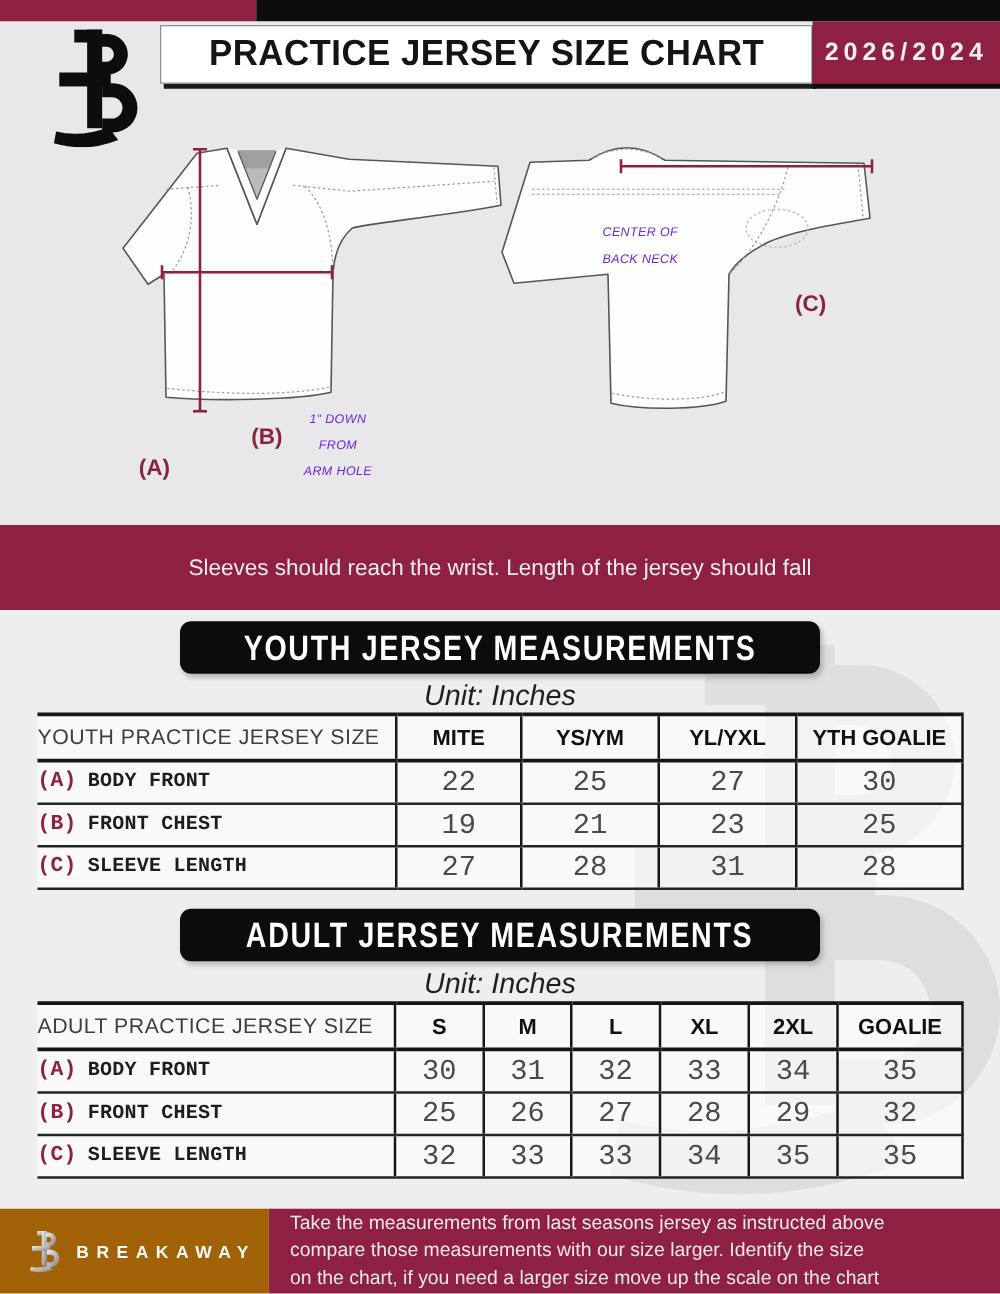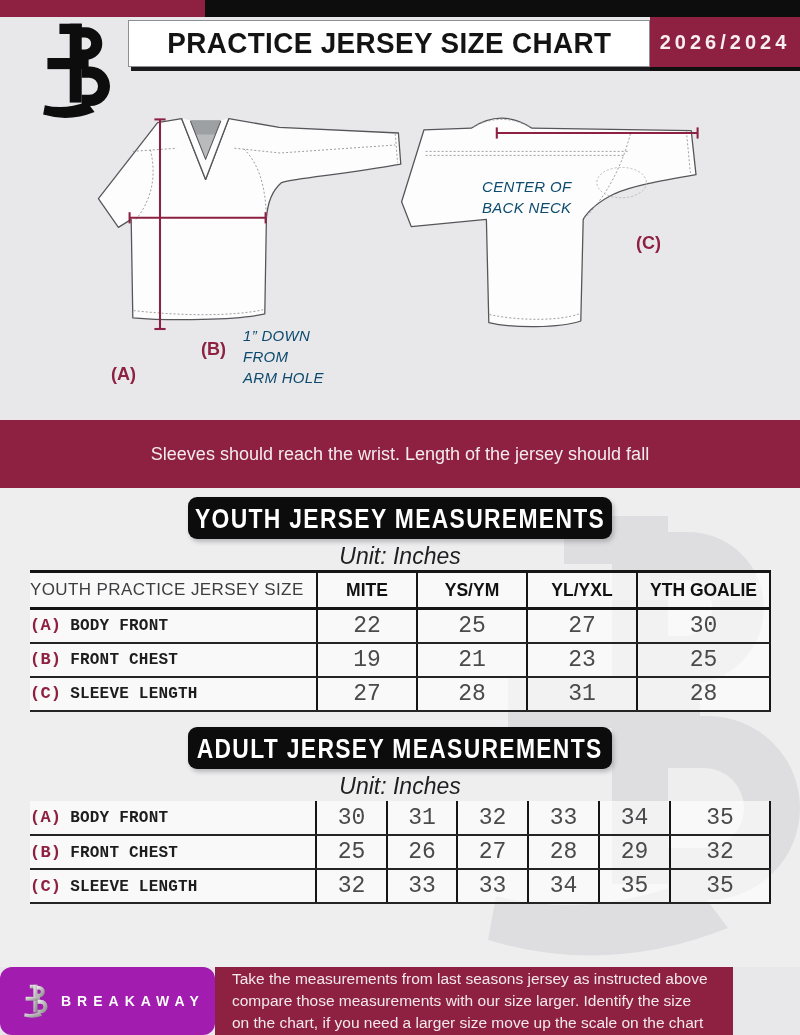--- a/index.html
+++ b/index.html
@@ -21,34 +21,34 @@
   .title-box .t{font-size:29px;font-weight:700;letter-spacing:.4px;color:#141415;transform:scaleX(.96);white-space:nowrap;}
   .year-box{
     position:absolute;left:650px;top:17px;width:150px;height:50px;
     background:#8e2142;box-shadow:0 4px 0 #0f0f10;
     display:flex;align-items:center;justify-content:center;
   }
   .year-box .t{font-size:20px;font-weight:700;letter-spacing:4px;color:#f6eef1;white-space:nowrap;}
   .logo-top{position:absolute;left:34px;top:22px;}
   
   .diagram-svg{position:absolute;left:0;top:85px;}
-  .ann{position:absolute;color:#0c4a6e;font-style:italic;font-size:15px;line-height:21px;letter-spacing:.3px;}
+  .ann{position:absolute;color:#6d28d9;font-style:italic;font-size:10px;line-height:21px;letter-spacing:.3px;text-align:center;}
   .ann-key{position:absolute;color:#8e2142;font-weight:700;font-size:18px;font-style:normal;}
   
   .banner{
     position:absolute;left:0;top:420px;width:800px;height:68px;background:#8e2142;
     display:flex;flex-direction:column;align-items:center;justify-content:center;gap:2px;
   }
   .banner .l{color:#f4ebee;font-size:18px;line-height:25px;}
   
   .section{position:absolute;left:0;top:488px;width:800px;height:479px;background:#eeeeef;overflow:hidden;}
   .watermark{position:absolute;right:-60px;top:18px;opacity:.85;}
   .pill{
     position:absolute;left:50%;transform:translateX(-50%);
-    width:424px;height:42px;background:#0c0c0d;border-radius:9px;
+    width:512px;height:42px;background:#0c0c0d;border-radius:9px;
     display:flex;align-items:center;justify-content:center;
     box-shadow:2px 3px 4px rgba(120,120,125,.45);
   }
   .pill .t{color:#ffffff;font-size:26px;font-weight:700;letter-spacing:1.5px;transform:scale(.88,1.08);white-space:nowrap;}
   .unit{position:absolute;left:0;width:800px;text-align:center;font-style:italic;font-size:23px;color:#1f1f21;}
   
   .meas-table{position:absolute;left:30px;border-collapse:collapse;table-layout:fixed;width:740px;}
   .meas-table td,.meas-table th{
     background:rgba(255,255,255,.62);box-sizing:border-box;padding:0;margin:0;
     font-family:"Liberation Sans",sans-serif;
@@ -57,26 +57,26 @@
   .meas-table td{border-bottom:2px solid #242425;height:34px;font-family:Liberation Mono, monospace;}
   .meas-table .vline{border-left:2px solid #161617;}
   .meas-table .last{border-right:2px solid #161617;}
   .th-first{font-size:17px;font-weight:400;color:#3e3e40;text-align:left;padding-left:24px;letter-spacing:.4px;}
   .th-size{font-size:17.5px;font-weight:700;color:#111112;text-align:center;}
   .td-label{font-size:16px;color:#1d1d1e;text-align:left;padding-left:26px;font-weight:700;letter-spacing:.2px;}
   .td-label .rk{color:#8e2142;font-weight:700;font-size:17px;margin-right:9px;}
   .td-val{font-size:23px;color:#4a4a4c;text-align:center;font-weight:400;}
   
   .footer-black{
-    position:absolute;left:0;top:967px;width:215px;height:68px;background:#a21caf;
-    display:flex;align-items:center;border-radius:12px;
+    position:absolute;left:0;top:967px;width:215px;height:68px;background:#a16207;
+    display:flex;align-items:center;
   }
   .footer-black .brand{color:#fbfbfb;font-size:14px;font-weight:700;letter-spacing:6px;margin-left:9px;white-space:nowrap;}
   .footer-maroon{
-    position:absolute;left:215px;top:967px;width:518px;height:68px;background:#8e2142;
+    position:absolute;left:215px;top:967px;width:585px;height:68px;background:#8e2142;
     display:flex;flex-direction:column;justify-content:center;padding-left:17px;box-sizing:border-box;
   }
   .footer-maroon .l{color:#f2e8ec;font-size:15.5px;line-height:22px;}
 </style>
 </head>
 <body>
 
 <div id="page">
 
   <div class="strip-maroon"></div>
@@ -239,20 +239,29 @@
       <colgroup>
           <col style="width:286px">
           <col style="width:71px">
           <col style="width:70px">
           <col style="width:71px">
           <col style="width:71px">
           <col style="width:71px">
           <col style="width:100px">
         </colgroup>
       <tbody>
+          <tr>
+        <th class="th-first">ADULT PRACTICE JERSEY SIZE</th>
+        <th class="th-size vline">S</th>
+        <th class="th-size vline">M</th>
+        <th class="th-size vline">L</th>
+        <th class="th-size vline">XL</th>
+        <th class="th-size vline">2XL</th>
+        <th class="th-size vline last">GOALIE</th>
+      </tr>
       <tr>
         <td class="td-label"><span class="rk">(A)</span><span>BODY FRONT</span></td>
         <td class="td-val vline">30</td>
         <td class="td-val vline">31</td>
         <td class="td-val vline">32</td>
         <td class="td-val vline">33</td>
         <td class="td-val vline">34</td>
         <td class="td-val vline last">35</td>
       </tr>
       <tr>

